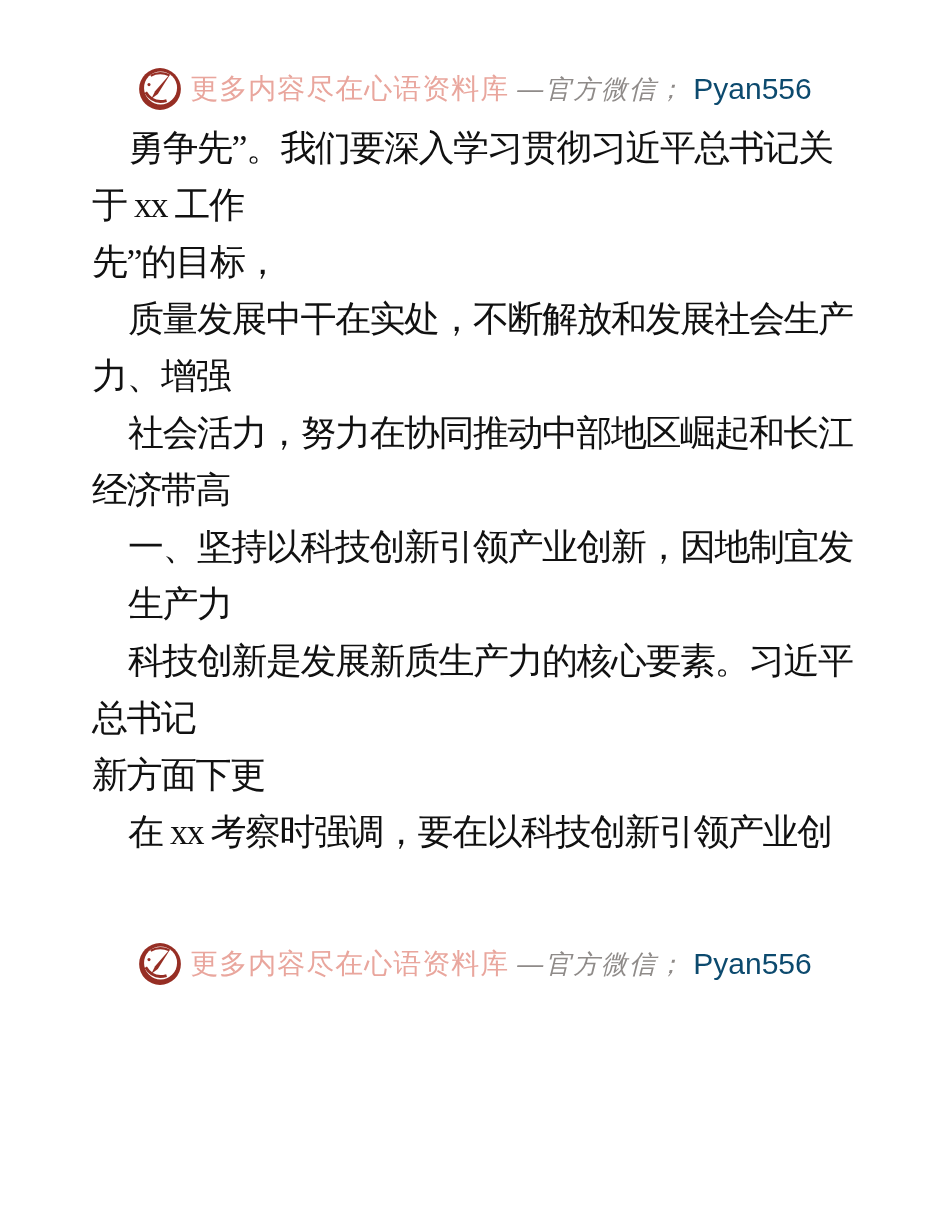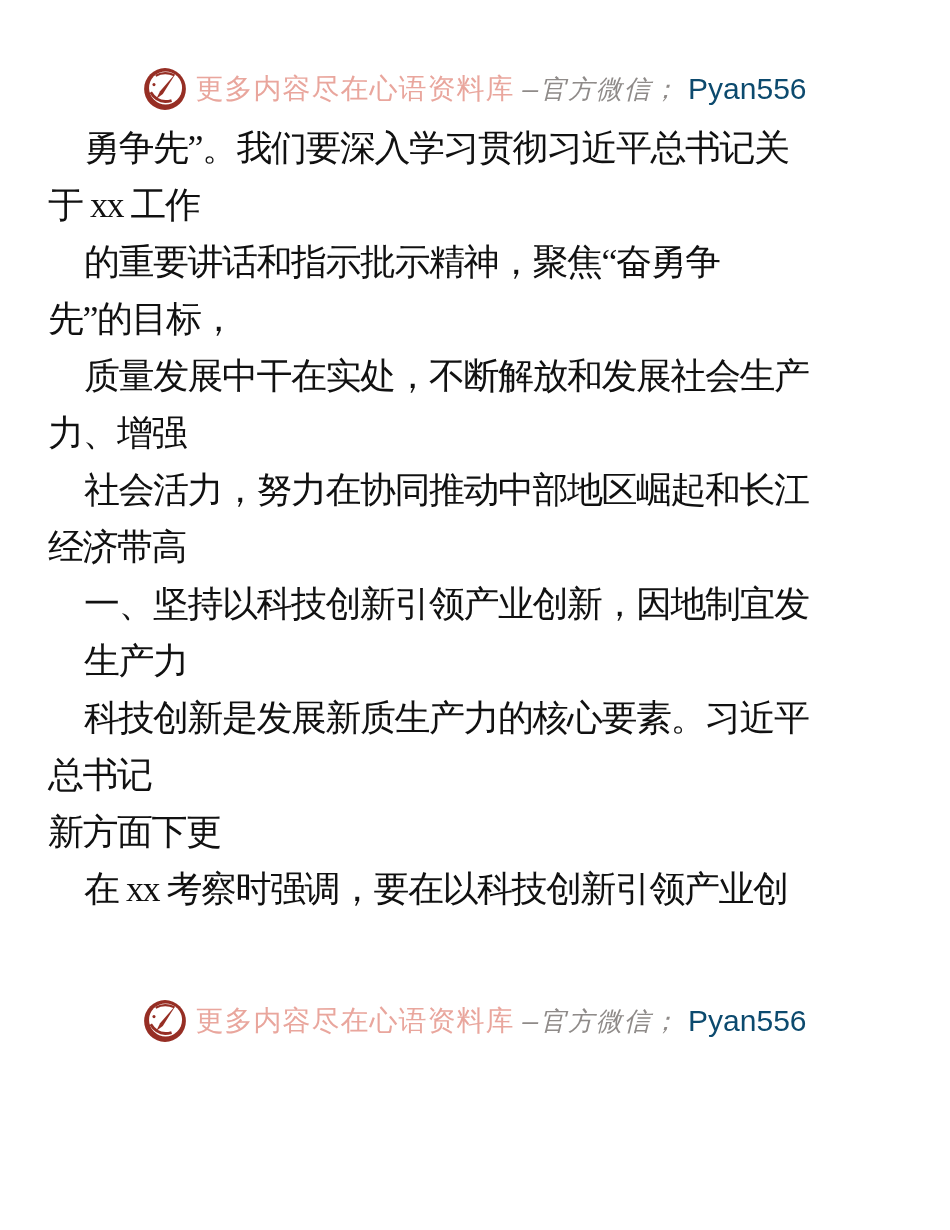--- a/index.html
+++ b/index.html
@@ -29,30 +29,30 @@
     color: #e9a69d;
     font-size: 28px;
     letter-spacing: 1px;
     font-family: Liberation Sans, sans-serif;
   }
   .wm-dash {
     color: #8f8b89;
     font-size: 26px;
     font-style: italic;
     letter-spacing: 2px;
-    font-family: Liberation Mono, monospace;
+    font-family: Liberation Sans, sans-serif;
   }
   .wm-id {
     color: #0c4a6e;
     font-size: 30px;
     font-family: "Liberation Sans", "DejaVu Sans", sans-serif;
   }
   .doc-body {
     margin-top: 8px;
-    padding-left: 48px;
+    padding-left: 92px;
     color: #111111;
   }
   .line {
     height: 57px;
     line-height: 57px;
     font-size: 36px;
     letter-spacing: -1.5px;
     white-space: nowrap;
     font-weight: 400;
   }
@@ -75,21 +75,20 @@
       </svg>
     </span>
     <span class="wm-main">更多内容尽在心语资料库</span>
     <span class="wm-dash">—官方微信；</span>
     <span class="wm-id">Pyan556</span>
   </div>
 
   <div class="doc-body">
     <div class="line indent">勇争先”。我们要深入学习贯彻习近平总书记关</div>
     <div class="line">于 xx 工作</div>
-    <div class="line indent">的重要讲话和指示批示精神，聚焦“奋勇争</div>
     <div class="line">先”的目标，</div>
     <div class="line indent">质量发展中干在实处，不断解放和发展社会生产</div>
     <div class="line">力、增强</div>
     <div class="line indent">社会活力，努力在协同推动中部地区崛起和长江</div>
     <div class="line">经济带高</div>
     <div class="line indent">一、坚持以科技创新引领产业创新，因地制宜发</div>
     <div class="line indent">生产力</div>
     <div class="line indent">科技创新是发展新质生产力的核心要素。习近平</div>
     <div class="line">总书记</div>
     <div class="line">新方面下更</div>

